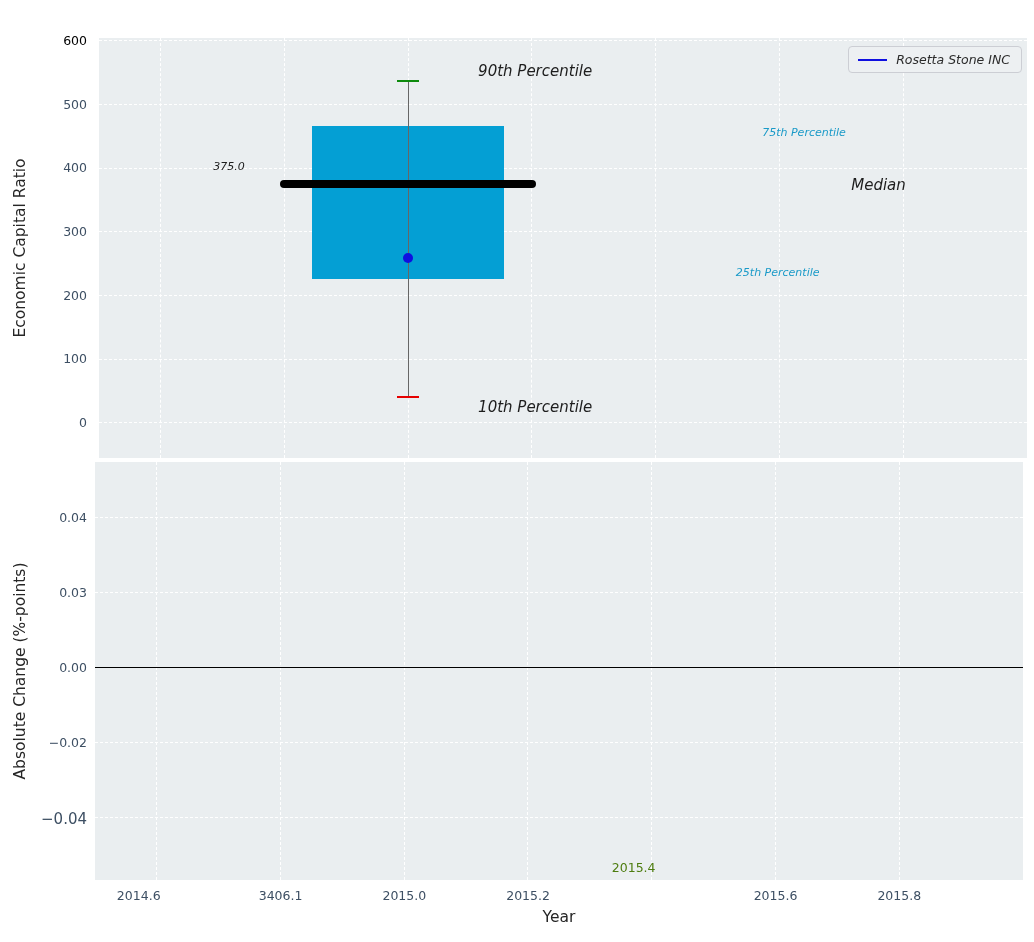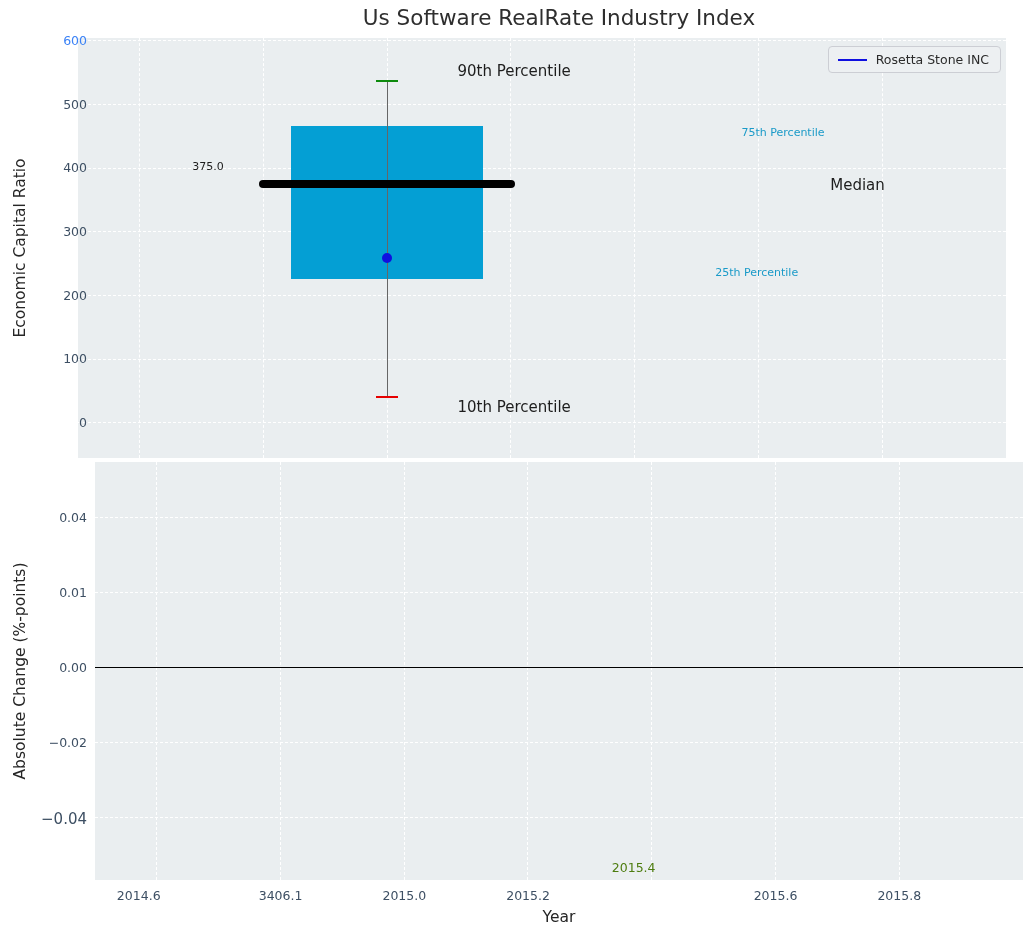--- a/index.html
+++ b/index.html
@@ -1,21 +1,21 @@
 <!DOCTYPE html>
 <html><head>
 <meta charset="utf-8">
 <style>
   html,body{margin:0;padding:0;background:#fff;}
   #fig{
     position:relative;width:1034px;height:942px;background:#ffffff;
     font-family:"DejaVu Sans","Liberation Sans",sans-serif;overflow:hidden;
   }
   .plot{position:absolute;background:#eaeef0;}
-  #plot-top{left:78px;top:38px;width:928px;height:420px;}
+  #plot-top{left:99px;top:38px;width:928px;height:420px;font-style:italic;}
   #plot-bottom{left:95px;top:462px;width:928px;height:418px;}
   .title{
     position:absolute;left:95px;top:5px;width:928px;text-align:center;
     font-size:21.5px;color:#2e2e2e;
   }
   .ycol{position:absolute;display:flex;align-items:center;justify-content:center;}
   #ycol-top{left:2px;top:38px;width:36px;height:420px;}
   #ycol-bottom{left:2px;top:462px;width:36px;height:418px;}
   .ylab{transform:rotate(-90deg);white-space:nowrap;font-size:15.5px;color:#262626;}
   .xlab{
@@ -28,21 +28,20 @@
     padding:5px 11px 5px 9px;background:#edf0f2;
     border:1px solid #ccced4;border-radius:4px;
   }
   #legend .line{width:29px;height:0;border-top:2.5px solid #0f0fe0;}
   #legend .txt{font-size:12.5px;color:#2b2b2b;white-space:nowrap;}
 </style>
 </head>
 <body>
 
 <div id="fig">
-  <div class="title">Us Software RealRate Industry Index</div>
 
   <div class="ycol" id="ycol-top">
     <span class="ylab">Economic Capital Ratio</span>
   </div>
   <div class="ycol" id="ycol-bottom">
     <span class="ylab">Absolute Change (%-points)</span>
   </div>
 
   <div class="plot" id="plot-top">
     <div id="legend">
@@ -93,23 +92,23 @@
       <div style="position: absolute; left: 0px; top: 205.438px; width: 928px; height: 0px; border-top: 1.5px solid rgb(0, 0, 0);"></div>
     </div>
 
   <div class="xlab">Year</div>
 <div style="position: absolute; left: 31px; top: 415px; width: 56px; text-align: right; font-size: 12.5px; color: rgb(61, 79, 99);">0</div>
     <div style="position: absolute; left: 31px; top: 351.364px; width: 56px; text-align: right; font-size: 12.5px; color: rgb(61, 79, 99);">100</div>
     <div style="position: absolute; left: 31px; top: 287.727px; width: 56px; text-align: right; font-size: 12.5px; color: rgb(61, 79, 99);">200</div>
     <div style="position: absolute; left: 31px; top: 224.091px; width: 56px; text-align: right; font-size: 12.5px; color: rgb(61, 79, 99);">300</div>
     <div style="position: absolute; left: 31px; top: 160.455px; width: 56px; text-align: right; font-size: 12.5px; color: rgb(61, 79, 99);">400</div>
     <div style="position: absolute; left: 31px; top: 96.8182px; width: 56px; text-align: right; font-size: 12.5px; color: rgb(61, 79, 99);">500</div>
-    <div style="position: absolute; left: 31px; top: 33.1818px; width: 56px; text-align: right; font-size: 12.5px; color: #3b82f6;">600</div>
+    <div style="position: absolute; left: 31px; top: 33.1818px; width: 56px; text-align: right; font-size: 12.5px; color: #000000;">600</div>
     <div style="position: absolute; left: 31px; top: 510.233px; width: 56px; text-align: right; font-size: 12.5px; color: rgb(61, 79, 99);">0.04</div>
-    <div style="position: absolute; left: 31px; top: 585.211px; width: 56px; text-align: right; font-size: 12.5px; color: rgb(61, 79, 99);">0.01</div>
+    <div style="position: absolute; left: 31px; top: 585.211px; width: 56px; text-align: right; font-size: 12.5px; color: rgb(61, 79, 99);">0.03</div>
     <div style="position: absolute; left: 31px; top: 660.188px; width: 56px; text-align: right; font-size: 12.5px; color: rgb(61, 79, 99);">0.00</div>
     <div style="position: absolute; left: 31px; top: 735.166px; width: 56px; text-align: right; font-size: 12.5px; color: rgb(61, 79, 99);">−0.02</div>
     <div style="position: absolute; left: 31px; top: 810.143px; width: 56px; text-align: right; font-size: 15px; color: rgb(61, 79, 99);">−0.04</div>
     <div style="position: absolute; left: 116.867px; top: 888px; width: 80px; text-align: left; font-size: 12.5px; color: rgb(61, 79, 99);">2014.6</div>
     <div style="position: absolute; left: 240.6px; top: 888px; width: 80px; text-align: center; font-size: 12.5px; color: rgb(61, 79, 99);">3406.1</div>
     <div style="position: absolute; left: 364.333px; top: 888px; width: 80px; text-align: center; font-size: 12.5px; color: rgb(61, 79, 99);">2015.0</div>
     <div style="position: absolute; left: 488.067px; top: 888px; width: 80px; text-align: center; font-size: 12.5px; color: rgb(61, 79, 99);">2015.2</div>
     <div style="position: absolute; left: 611.8px; top: 860px; width: 80px; text-align: left; font-size: 12.5px; color: #4d7c0f;">2015.4</div>
     <div style="position: absolute; left: 735.533px; top: 888px; width: 80px; text-align: center; font-size: 12.5px; color: rgb(61, 79, 99);">2015.6</div>
     <div style="position: absolute; left: 859.267px; top: 888px; width: 80px; text-align: center; font-size: 12.5px; color: rgb(61, 79, 99);">2015.8</div>

